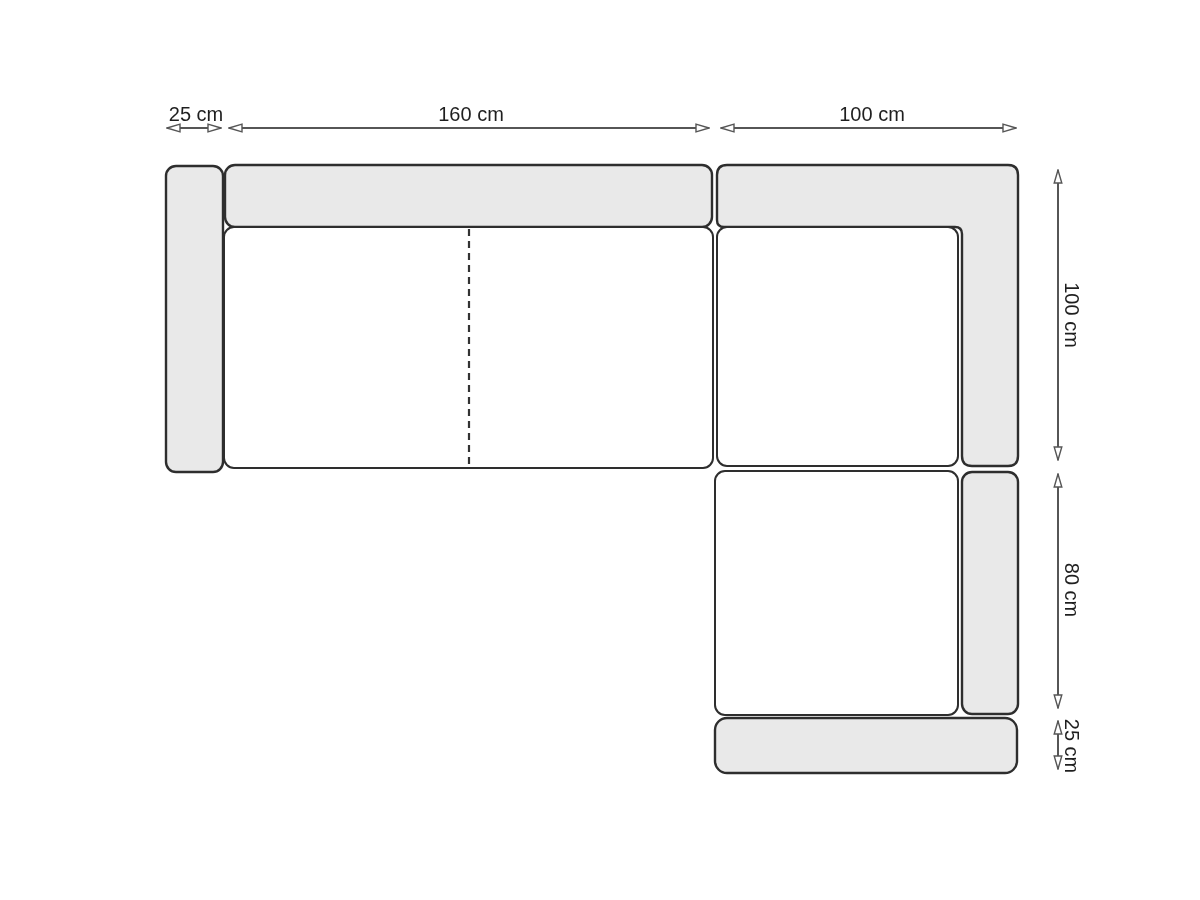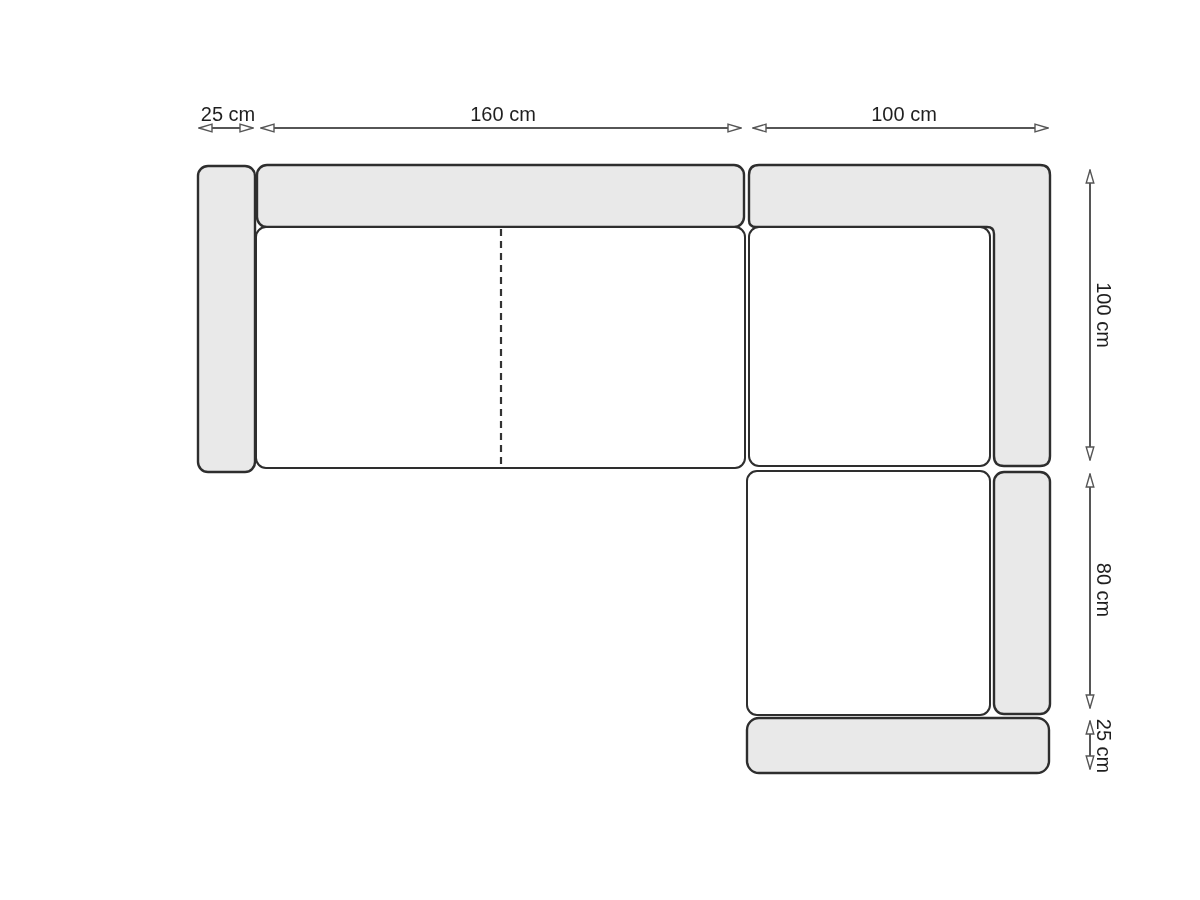--- a/index.html
+++ b/index.html
@@ -11,21 +11,20 @@
     --label-text: #1f1f1f;
   }
   * { box-sizing: border-box; }
   html, body { margin: 0; padding: 0; background: var(--canvas-bg); }
   .stage {
     position: relative;
     width: 1200px;
     height: 900px;
     background: var(--canvas-bg);
     overflow: hidden;
-    padding-left: 32px;
   }
   svg { display: block; }
   .cushion {
     fill: var(--cushion-fill);
     stroke: var(--outline);
     stroke-width: 2.4;
     stroke-linejoin: round;
   }
   .seat {
     fill: var(--seat-fill);

